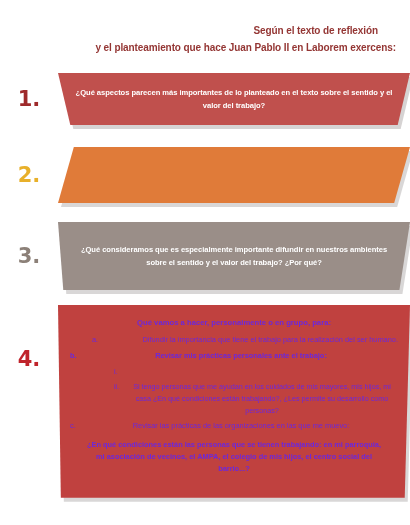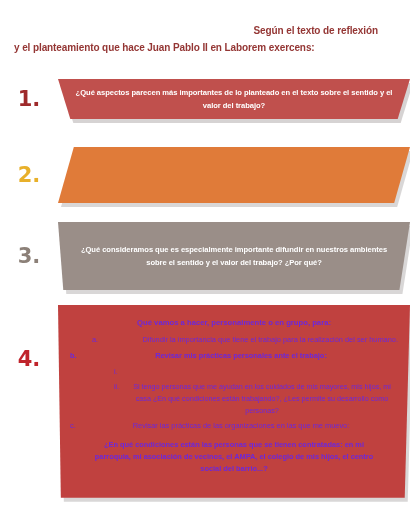--- a/index.html
+++ b/index.html
@@ -26,21 +26,21 @@
     color: #943634;
     font-size: 10px;
     line-height: 17px;
     letter-spacing: -0.1px;
   }
   .heading-line-1 {
     text-align: right;
     padding-right: 18px;
   }
   .heading-line-2 {
-    text-align: left;
+    text-align: right;
   }
 
   
   .item {
     position: relative;
     display: flex;
     align-items: center;
   }
   .item-number {
     width: 58px;
@@ -69,21 +69,21 @@
   }
   .banner-bg {
     position: absolute;
     inset: 0;
     z-index: 1;
   }
 
   
   .row-1 { margin-top: 14px; height: 58px; }
   .row-1 .item-number { color: #9e2a2b; }
-  .banner-1 { height: 40px; display: flex; align-items: center; justify-content: flex-end; }
+  .banner-1 { height: 52px; display: flex; align-items: center; justify-content: flex-end; }
   .shape-1 {
     background: #c0504d;
     clip-path: polygon(0% 0%, 100% 0%, 96.5% 100%, 3.5% 100%);
     box-shadow: none;
   }
   .shadow-1 {
     position: absolute;
     left: 3px; top: 4px; right: -3px; bottom: -4px;
     background: rgba(120,110,110,0.30);
     clip-path: polygon(0% 0%, 100% 0%, 96.5% 100%, 3.5% 100%);
@@ -249,17 +249,17 @@
       <div class="lvl-roman">
         <span class="lvl-marker">ii.</span>
         <span class="lvl-body">Si tengo personas que me ayudan en los cuidados de mis mayores, mis hijos, mi casa ¿En qué condiciones están trabajando?, ¿Les permite su desarrollo como personas?</span>
       </div>
 
       <div class="lvl-a">
         <span class="lvl-marker">c.</span>
         <span class="lvl-body">Revisar las prácticas de las organizaciones en las que me muevo:</span>
       </div>
 
-      <div class="final-para">¿En qué condiciones están las personas que se tienen contratadas:   en mi parroquia, mi asociación de vecinos, el AMPA, el colegio de mis hijos, el centro social del barrio...?</div>
+      <div class="final-para">¿En qué condiciones están las personas que se tienen trabajando:   en mi parroquia, mi asociación de vecinos, el AMPA, el colegio de mis hijos, el centro social del barrio...?</div>
 
     </div>
   </div>
 </div>
 
 </body></html>

